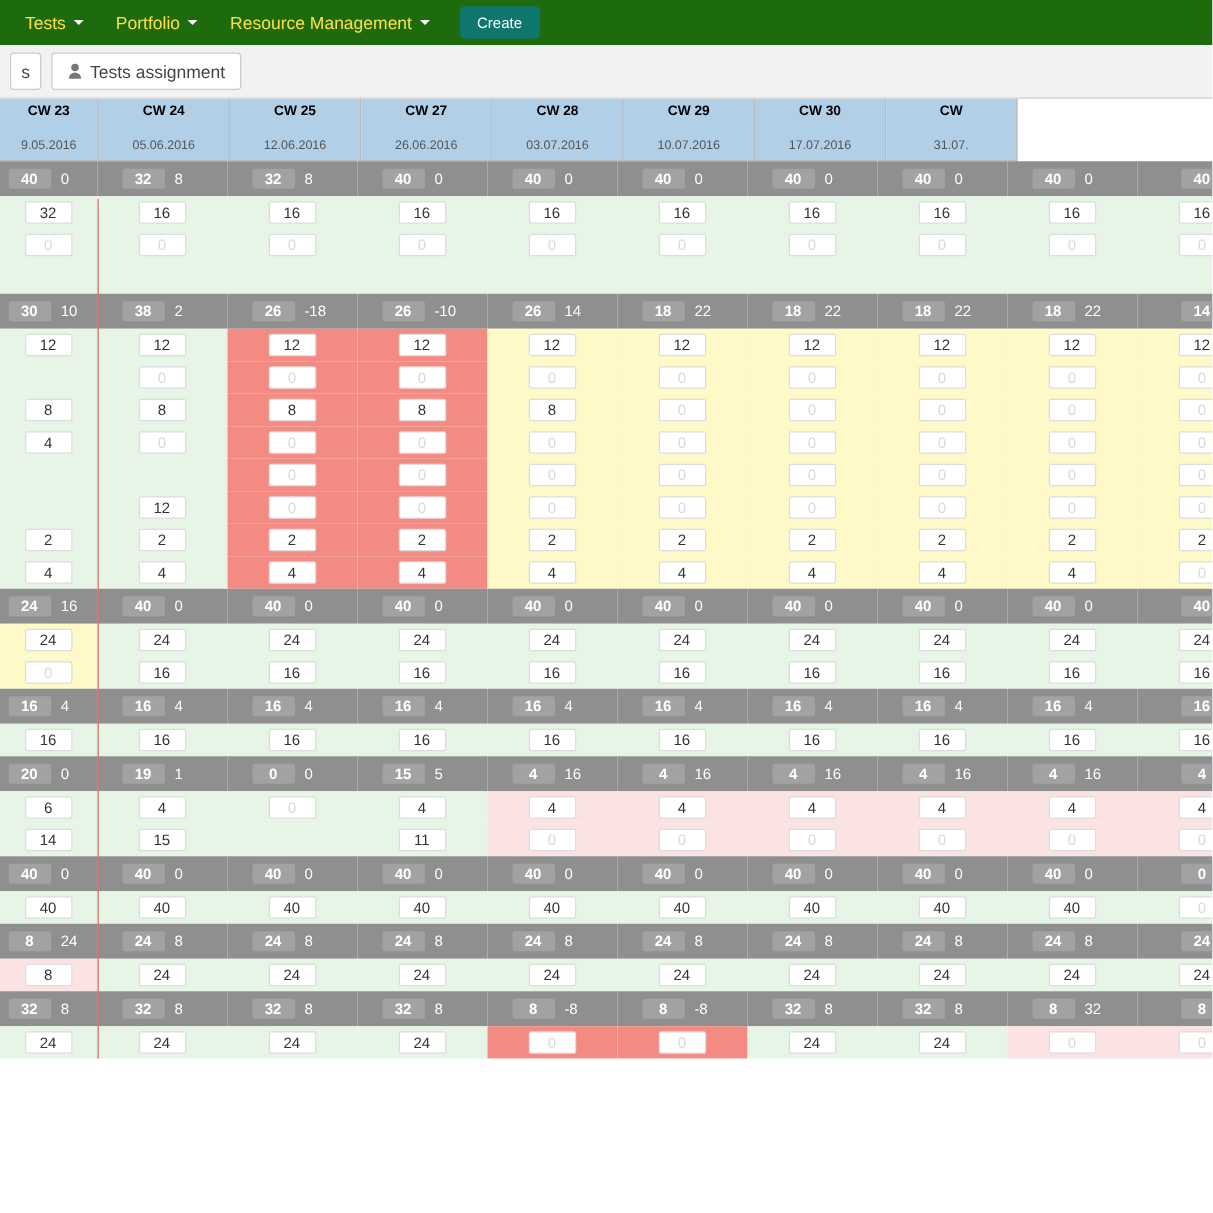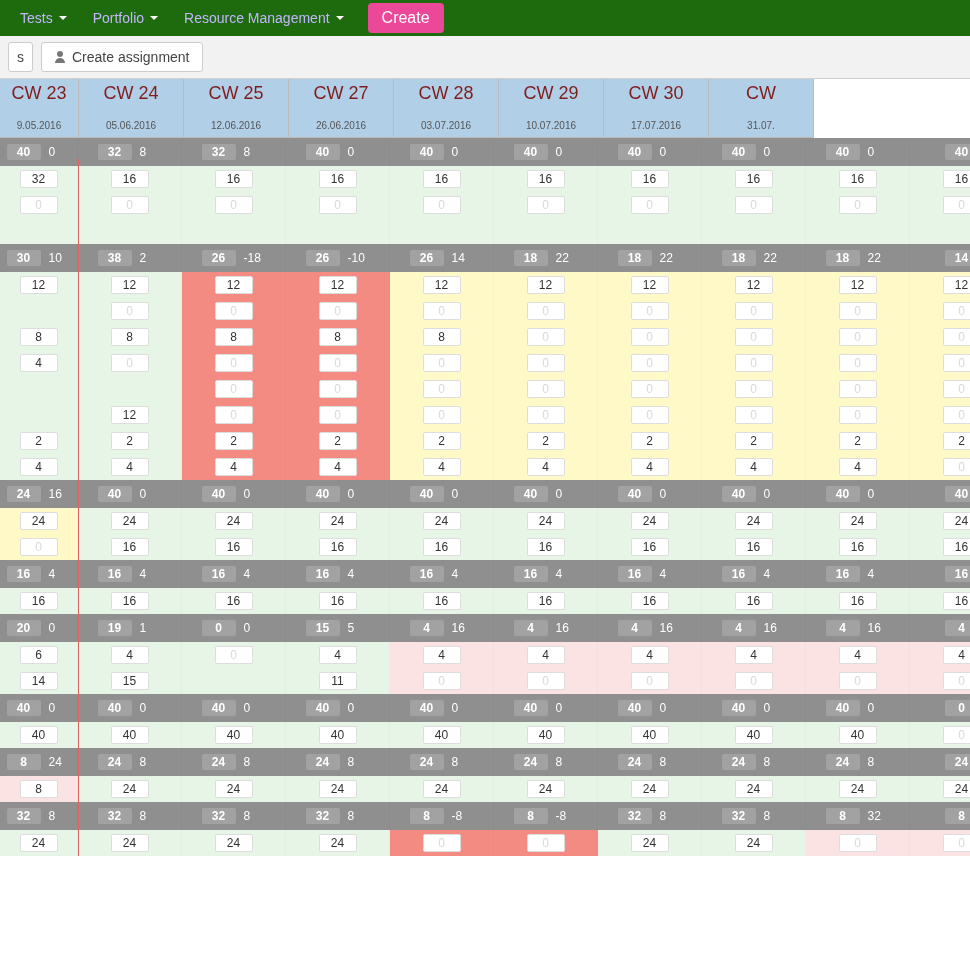--- a/index.html
+++ b/index.html
@@ -1,29 +1,29 @@
 <!DOCTYPE html>
 <html><head>
 <meta charset="utf-8">
 <style>
 html,body{margin:0;padding:0;font-family:"Helvetica Neue",Arial,sans-serif;font-size:13px;background:#fff;color:#333}
 .nav{background:#1e6b0e;height:36px;display:flex;align-items:center;padding:0 10px;gap:6px}
-.nav-item{color:#c4b5fd;font-size:14px;padding:6px 10px;cursor:pointer;display:flex;align-items:center;gap:4px}
+.nav-item{color:#fde047;font-size:14px;padding:6px 10px;cursor:pointer;display:flex;align-items:center;gap:4px}
 .caret{display:inline-block;width:0;height:0;border-left:4px solid transparent;border-right:4px solid transparent;border-top:4px solid #fff;margin-left:2px}
-.btn-primary{background:#ec4899;color:#fff;border:none;border-radius:4px;padding:6px 14px;font-size:16px;cursor:pointer;margin-left:8px}
+.btn-primary{background:#0f766e;color:#fff;border:none;border-radius:4px;padding:6px 14px;font-size:12px;cursor:pointer;margin-left:8px}
 .toolbar{background:#f2f2f2;border-bottom:1px solid #d0d0d0;height:42px;display:flex;align-items:center;padding:0 8px;gap:8px}
 .tb-btn{background:#fff;border:1px solid #ccc;border-radius:3px;padding:6px 12px;font-size:14px;color:#444;cursor:pointer;display:flex;align-items:center;gap:6px}
 .tb-btn.icon-only{padding:6px 8px}
 .person-icon{display:inline-block;width:12px;height:12px;position:relative}
 .person-icon::before{content:"";position:absolute;top:0;left:3px;width:6px;height:6px;background:#777;border-radius:50%}
 .person-icon::after{content:"";position:absolute;bottom:0;left:1px;width:10px;height:5px;background:#777;border-radius:5px 5px 0 0}
 .grid{display:flex;flex-direction:column;overflow:hidden}
 .row{display:flex}
 .colhdr{background:#b2cfe8;border-right:1px solid #bbb;border-bottom:1px solid #bbb;width:104px;flex:0 0 104px;text-align:center;padding:4px 0 6px 0}
-.colhdr .cw{font-size:18px;color:#7f1d1d;font-weight:400}
+.colhdr .cw{font-size:11px;color:#000000;font-weight:700}
 .colhdr .date{font-size:10px;color:#555;margin-top:16px}
 .colhdr.first{width:78px;flex:0 0 78px}
 .cell{width:104px;flex:0 0 104px;height:26px;display:flex;align-items:center;justify-content:center;border-right:1px solid rgba(0,0,0,0.02);box-sizing:border-box;position:relative}
 .cell.first{width:78px;flex:0 0 78px}
 .sumrow .cell{background:#8f8f8f;height:28px}
 .pill{background:#a2a2a2;color:#fff;border-radius:2px;padding:1px 8px;font-size:12px;font-weight:600;min-width:18px;text-align:center}
 .diff{color:#fff;font-size:12px;margin-left:8px;min-width:22px;text-align:left}
 .valrow .cell{background:#e6f5e6}
 .valrow .cell.y{background:#fff9c7}
 .valrow .cell.r{background:#f48b82}
@@ -49,21 +49,21 @@
       <span>Resource Management</span>
       <span class="caret"></span>
     </div>
   <button class="btn-primary">Create</button>
 </div>
 
 <div class="toolbar">
   <button class="tb-btn icon-only">s</button>
   <button class="tb-btn">
     <span class="person-icon"></span>
-    <span>Create assignment</span>
+    <span>Tests assignment</span>
   </button>
 </div>
 
 <div class="wrap">
   <div class="vline"></div>
   <div class="grid" id="grid">
       <div class="row">
         <div class="colhdr first">
           <div class="cw">CW 23</div>
           <div class="date">9.05.2016</div>

